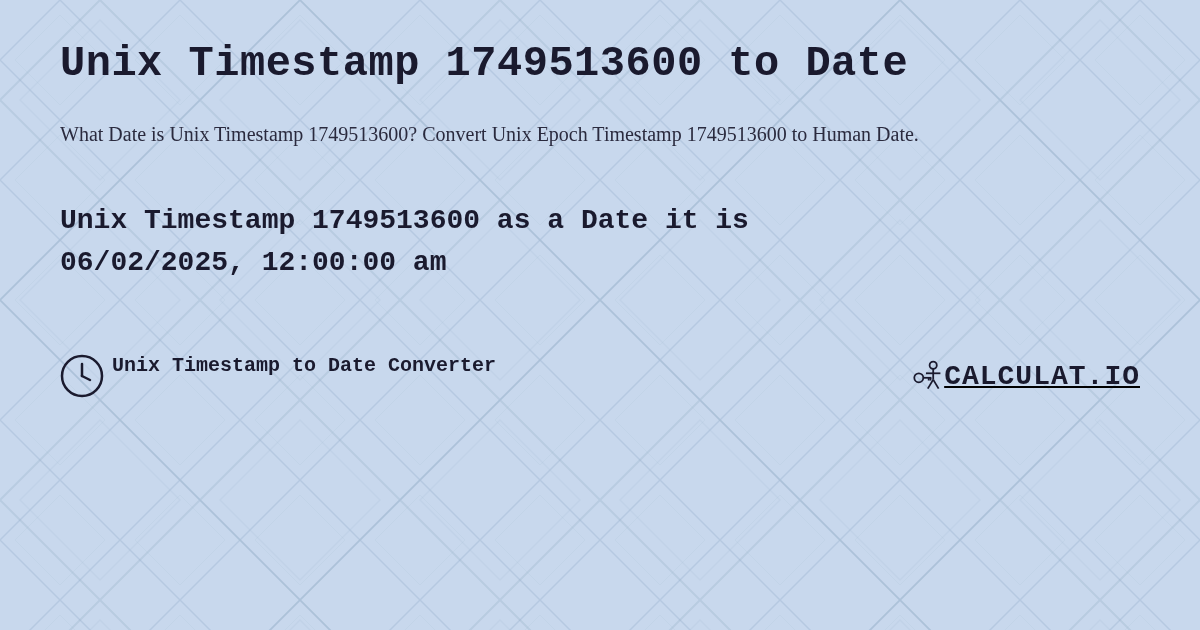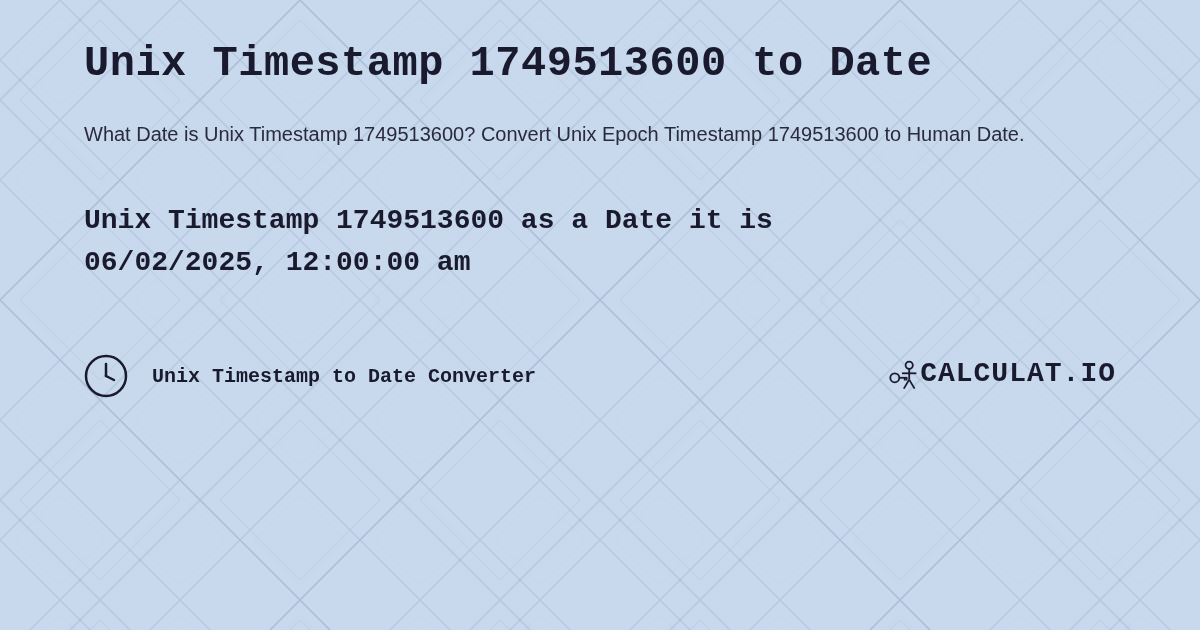--- a/index.html
+++ b/index.html
@@ -23,37 +23,37 @@
       top: 0;
       left: 0;
       width: 100%;
       height: 100%;
       z-index: 0;
     }
 
     .content {
       position: relative;
       z-index: 1;
-      padding: 40px 84px;
+      padding: 40px 60px;
     }
 
     .main-title {
       font-size: 42px;
       font-weight: 900;
       color: #1a1a2e;
       margin-bottom: 30px;
       letter-spacing: 0.5px;
     }
 
     .description {
       font-size: 20px;
       color: #2a2a3e;
       line-height: 1.6;
       margin-bottom: 50px;
-      font-family: Liberation Sans, sans-serif;
+      font-family: Liberation Serif, serif;
     }
 
     .result-section {
       margin-bottom: 70px;
     }
 
     .result-text {
       font-size: 28px;
       font-weight: 900;
       color: #1a1a2e;
@@ -63,41 +63,42 @@
 
     .footer {
       display: flex;
       align-items: center;
       justify-content: space-between;
       margin-top: 40px;
     }
 
     .footer-left {
       display: flex;
-      align-items: center;
-      gap: 24px;
+      align-items: flex-start;
+      gap: 8px;
     }
 
     .clock-icon {
       width: 44px;
       height: 44px;
       flex-shrink: 0;
     }
 
     .footer-link-text {
       font-size: 20px;
       font-weight: 700;
       color: #1a1a2e;
       font-family: 'Courier New', Courier, monospace;
     }
 
     .logo-area {
       display: flex;
-      align-items: flex-start;
+      align-items: center;
       gap: 0;
+      text-decoration: underline;
     }
 
     .logo-icon {
       width: 36px;
       height: 36px;
     }
 
     .logo-text {
       font-size: 28px;
       font-weight: 900;

